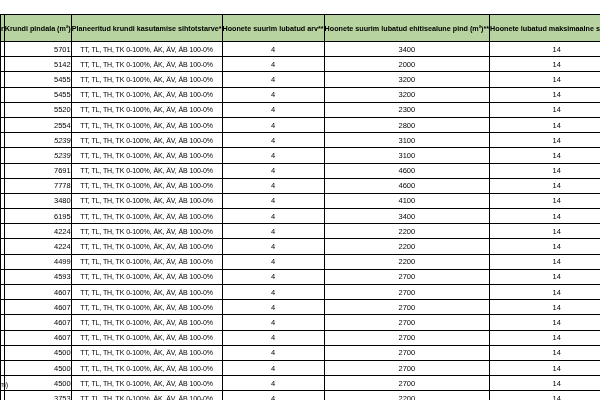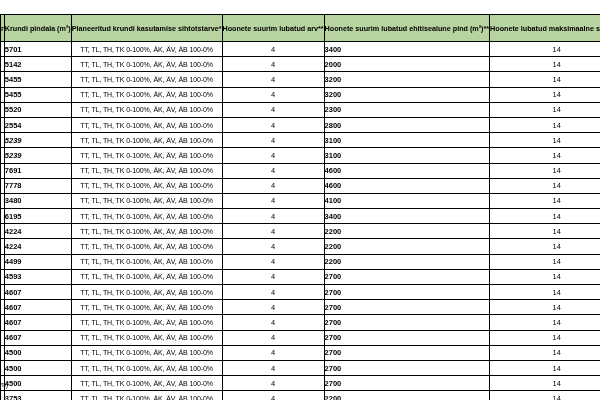--- a/index.html
+++ b/index.html
@@ -57,43 +57,41 @@
   }
   
   col.c0 { width: 16px; }
   col.c1 { width: 70px; }
   col.c2 { width: 170px; }
   col.c3 { width: 108px; }
   col.c4 { width: 128px; }
   col.c5 { width: 140px; }
 
   td.c-num {
-    text-align: left;
+    text-align: right;
     padding-right: 4px;
     height: 14.2px;
     font-size: 7.5px;
-    font-weight: bold;
   }
   td.c-idx {
     text-align: center;
     font-size: 7px;
   }
   td.c-use {
     text-align: center;
     font-size: 7px;
     letter-spacing: -0.1px;
   }
   td.c-cnt {
     text-align: center;
     font-size: 7.5px;
   }
   td.c-area {
-    text-align: left;
+    text-align: center;
     font-size: 7.5px;
-    font-weight: bold;
   }
   td.c-max {
     text-align: center;
     font-size: 7.5px;
   }
   tbody tr { height: 14.2px; }
   .italic { font-style: italic; }
   .left-label {
     position: absolute;
     font-size: 7px;

